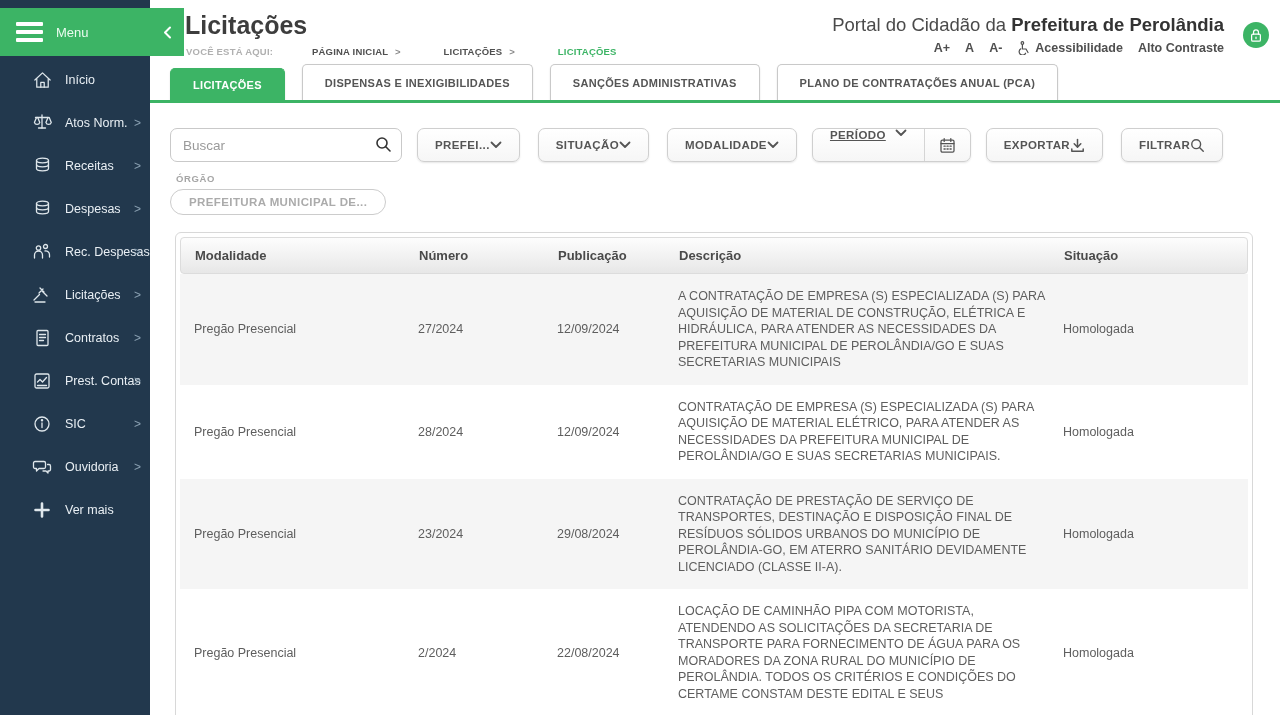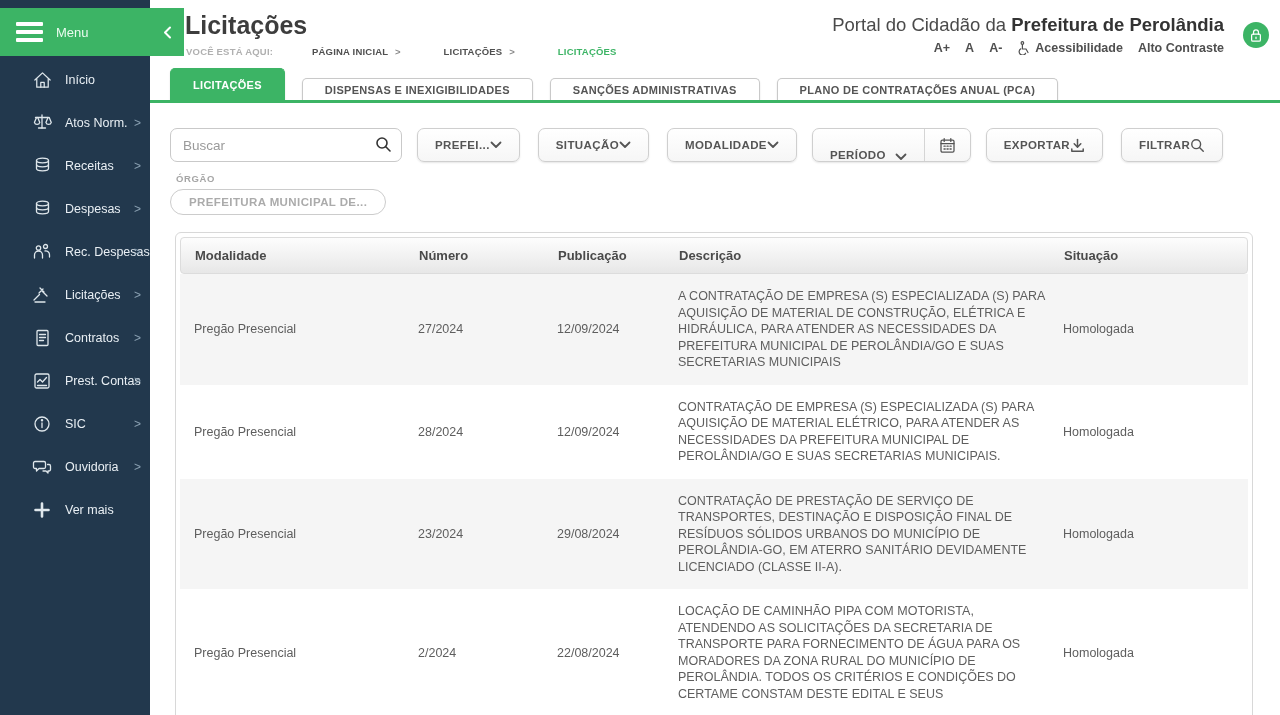--- a/index.html
+++ b/index.html
@@ -37,41 +37,41 @@
   .access-bar { position:absolute; right:56px; top:41px; display:flex; align-items:center; gap:15px;
                 font-size:12.5px; font-weight:bold; color:#4f4f4f; }
   .access-item { display:flex; align-items:center; gap:5px; cursor:pointer; }
   .lock-badge { position:absolute; right:11px; top:22px; width:26px; height:26px; border-radius:50%;
                 background:#3cb465; display:flex; align-items:center; justify-content:center; cursor:pointer; }
 
   
   .tabs-wrap { position:relative; height:39px; }
   .green-line { position:absolute; left:0; right:0; bottom:0; height:3px; background:#3cb465; }
   .tabs { position:absolute; left:20px; bottom:3px; display:flex; gap:17px; align-items:flex-end; }
-  .tab { height:22px; display:flex; align-items:center; padding:0 22px; font-size:11px; font-weight:bold;
+  .tab { height:36px; display:flex; align-items:center; padding:0 22px; font-size:11px; font-weight:bold;
          letter-spacing:.3px; color:#555; background:#fff; border:1px solid #c9c9c9; border-bottom:none;
          border-radius:5px 5px 0 0; box-shadow:0 1px 2px rgba(0,0,0,.12); cursor:pointer; white-space:nowrap; }
   .tab.active { background:#3cb465; color:#fff; border-color:#3cb465; margin-bottom:-1px; height:33px; }
 
   
   .filter-bar { margin-top:25px; padding-left:20px; display:flex; align-items:center; }
   .search-box { position:relative; width:232px; height:34px; margin-right:15px; }
   .search-box input { width:100%; height:100%; border:1px solid #c9c9c9; border-radius:7px; padding:0 34px 0 12px;
                       font-size:13.5px; color:#666; font-family:"Liberation Sans", sans-serif; outline:none; }
   .search-box input::placeholder { color:#9a9a9a; }
   .search-icn { position:absolute; right:10px; top:8px; cursor:pointer; }
   .fbtn { height:34px; display:inline-flex; align-items:center; padding:0 17px;
           background:linear-gradient(#ffffff,#f6f6f6); border:1px solid #cfcfcf; border-radius:7px;
           box-shadow:0 1px 2px rgba(0,0,0,.1); font-size:11.5px; font-weight:bold; letter-spacing:.4px;
           color:#555; cursor:pointer; white-space:nowrap; font-family:"Liberation Sans", sans-serif; }
   .mr15 { margin-right:15px; } .mr18 { margin-right:18px; }
   .split { display:inline-flex; height:34px; border:1px solid #cfcfcf; border-radius:7px; overflow:hidden;
            box-shadow:0 1px 2px rgba(0,0,0,.1); margin-right:15px; background:linear-gradient(#ffffff,#f6f6f6); }
-  .split .part { display:flex; align-items:flex-end; gap:9px; padding:0 17px; font-size:11.5px; font-weight:bold;
-                 letter-spacing:.4px; color:#555; cursor:pointer; }
+  .split .part { display:flex; align-items:flex-start; gap:9px; padding:0 17px; font-size:11.5px; font-weight:bold;
+                 letter-spacing:.4px; color:#555; cursor:pointer;text-decoration:underline; }
   .split .cal { border-left:1px solid #d5d5d5; padding:0 14px; display:flex; align-items:center; cursor:pointer; }
 
   .orgao { margin-top:11px; padding-left:26px; }
   .orgao-label { font-size:9.5px; font-weight:bold; color:#a5a5a5; letter-spacing:.6px; }
   .orgao-pill { display:inline-block; margin-top:5px; margin-left:-6px; padding:6px 18px; border:1px solid #ccc;
                 border-radius:16px; font-size:11.5px; font-weight:bold; letter-spacing:.4px; color:#ababab;
                 background:#fff; cursor:default; }
 
   
   .card { margin:17px 27px 0 25px; border:1px solid #d8d8d8; border-radius:6px; padding:4px; background:#fff; }

